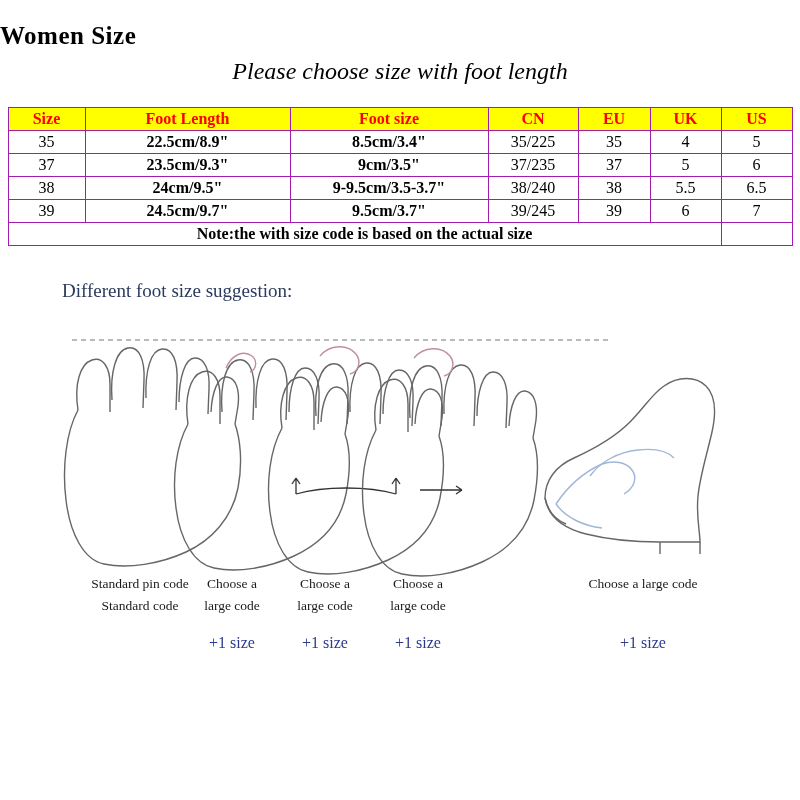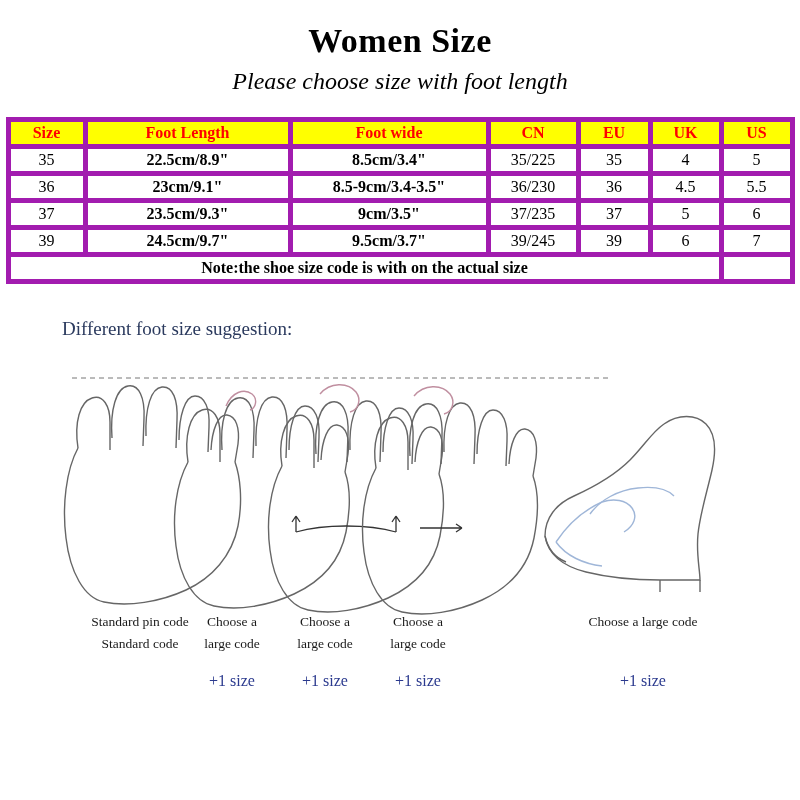--- a/index.html
+++ b/index.html
@@ -14,44 +14,43 @@
     font-family: "Liberation Serif", serif;
     color: #000;
   }
   .page {
     position: relative;
     width: 800px;
     height: 800px;
     background: #fff;
   }
   .title {
-    text-align: center;
-    font-family: "Liberation Serif", serif;
-    font-size: 34px;
+    font-family: "Liberation Serif", serif;
+    font-size: 25px;
     font-weight: 700;
     color: #000;
     margin-top: 22px;
     letter-spacing: 0.5px;
   }
   .subtitle {
     text-align: center;
     font-family: "Liberation Serif", serif;
     font-style: italic;
     font-size: 24px;
     color: #000;
     margin-top: 8px;
   }
   table.size-table {
     border-collapse: collapse;
     width: 784px;
     margin: 22px auto 0 auto;
     table-layout: fixed;
   }
   table.size-table td, table.size-table th {
-    border: 5px solid #a21caf;
+    border: 1px solid #a21caf;
     text-align: center;
     font-family: "Liberation Serif", serif;
     font-size: 16px;
     height: 22px;
     padding: 0;
     line-height: 22px;
     color: #000;
   }
   table.size-table thead th {
     background: #ffff00;
@@ -121,66 +120,66 @@
       <col style="width:198px">
       <col style="width:90px">
       <col style="width:72px">
       <col style="width:71px">
       <col style="width:71px">
     </colgroup>
     <thead>
       <tr>
         <th>Size</th>
         <th>Foot Length</th>
-        <th>Foot wide</th>
+        <th>Foot size</th>
         <th>CN</th>
         <th>EU</th>
         <th>UK</th>
         <th>US</th>
       </tr>
     </thead>
     <tbody>
       <tr>
         <td class="col-size">35</td>
         <td>22.5cm/8.9"</td>
         <td>8.5cm/3.4"</td>
         <td class="col-cn">35/225</td>
         <td class="col-eu">35</td>
         <td class="col-uk">4</td>
         <td class="col-us">5</td>
       </tr>
       <tr>
-        <td class="col-size">36</td>
-        <td>23cm/9.1"</td>
-        <td>8.5-9cm/3.4-3.5"</td>
-        <td class="col-cn">36/230</td>
-        <td class="col-eu">36</td>
-        <td class="col-uk">4.5</td>
-        <td class="col-us">5.5</td>
-      </tr>
-      <tr>
         <td class="col-size">37</td>
         <td>23.5cm/9.3"</td>
         <td>9cm/3.5"</td>
         <td class="col-cn">37/235</td>
         <td class="col-eu">37</td>
         <td class="col-uk">5</td>
         <td class="col-us">6</td>
       </tr>
       <tr>
+        <td class="col-size">38</td>
+        <td>24cm/9.5"</td>
+        <td>9-9.5cm/3.5-3.7"</td>
+        <td class="col-cn">38/240</td>
+        <td class="col-eu">38</td>
+        <td class="col-uk">5.5</td>
+        <td class="col-us">6.5</td>
+      </tr>
+      <tr>
         <td class="col-size">39</td>
         <td>24.5cm/9.7"</td>
         <td>9.5cm/3.7"</td>
         <td class="col-cn">39/245</td>
         <td class="col-eu">39</td>
         <td class="col-uk">6</td>
         <td class="col-us">7</td>
       </tr>
       <tr>
-        <td class="note-cell" colspan="6">Note:the shoe size code is with on the actual size</td>
+        <td class="note-cell" colspan="6">Note:the with size code is based on the actual size</td>
         <td></td>
       </tr>
     </tbody>
   </table>
 
   <div class="diagram">
     <div class="diagram-title">Different foot size suggestion:</div>
 
     <svg class="feet" width="800" height="380" viewBox="0 0 800 380">
 

